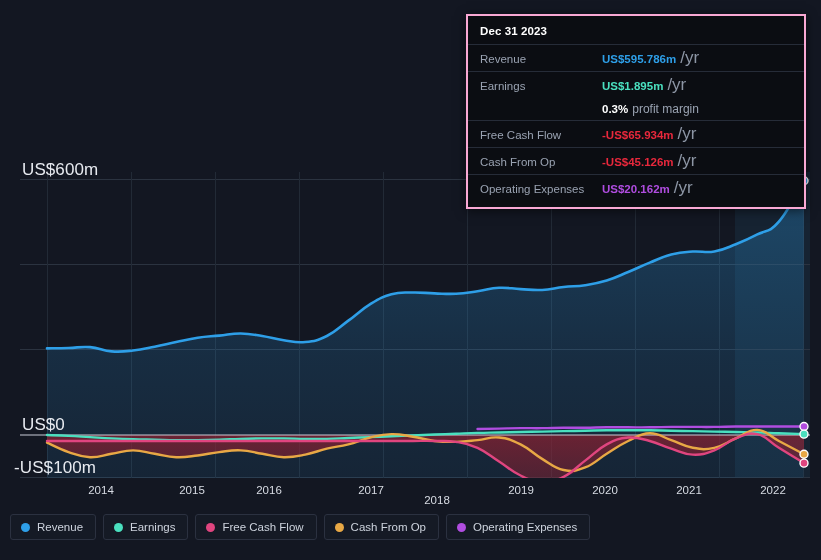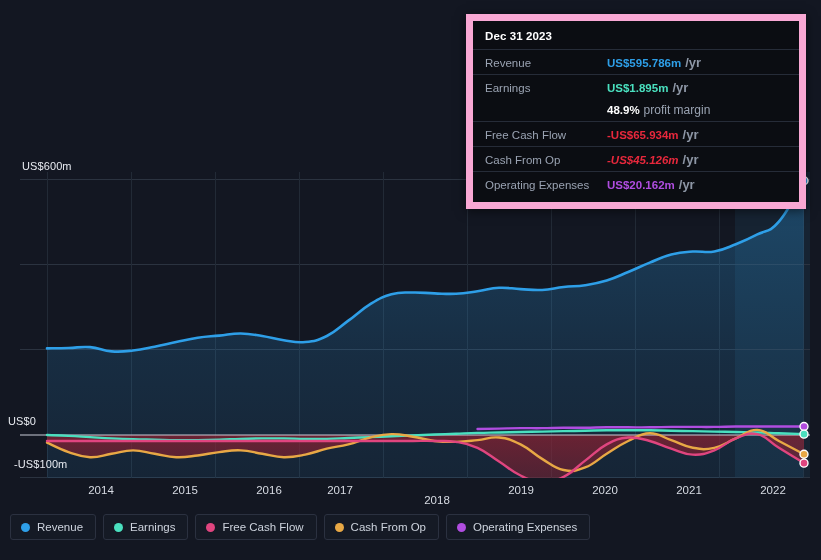--- a/index.html
+++ b/index.html
@@ -11,57 +11,57 @@
     overflow:hidden;
   }
   #root { position:relative; width:821px; height:560px; background:#131722; }
 
   
   .chart-wrap { position:absolute; left:0; top:0; width:821px; height:500px; }
   .chart-svg { position:absolute; left:0; top:0; }
 
   
   .ylabel {
-    position:absolute; color:#e7eaf0; font-size:11px;
+    position:absolute; color:#e7eaf0; font-size:17px;
     letter-spacing:.1px; white-space:nowrap;text-align:right;
   }
   .ylabel-600 { left:22px; top:160px; }
-  .ylabel-0   { left:8px; top:415px; }
+  .ylabel-0   { left:22px; top:415px; }
   .ylabel-m100{ left:14px; top:458px; }
 
   
   .xlabels { position:absolute; left:0; top:484px; width:821px; height:18px; }
   .xlabel {
     position:absolute; transform:translateX(-50%);
     color:#d7dbe3; font-size:11.5px;
   }
 
   
   .tooltip {
     position:absolute; left:466px; top:14px; width:340px;
     background:#0b0d12;
-    border:7px solid #f9a8d4;
+    border:2px solid #f9a8d4;
     padding:8px 0 6px 0;
     box-shadow:0 2px 10px rgba(0,0,0,.55);
   }
   .tt-date {
     color:#ffffff; font-size:11.5px; font-weight:bold;
     padding:1px 12px 7px 12px; letter-spacing:.1px;
   }
   .tt-row {
     display:flex; align-items:baseline;
     padding:3px 12px 3px 12px;
     border-top:1px solid #262c38;
   }
   .tt-row.no-rule { border-top:none; padding-top:1px; }
   .tt-label {
     color:#9aa3b2; font-size:11.5px; width:122px; flex:none;
   }
   .tt-val { font-size:11.5px; font-weight:bold; }
-  .tt-unit { color:#8d96a5; font-size:13px; font-weight:bold; margin-left:4px; }
+  .tt-unit { color:#8d96a5; font-size:17px; font-weight:normal; margin-left:4px; }
   .tt-margin-txt { color:#9aa3b2; font-size:12px; font-weight:normal; margin-left:4px; }
 
   
   .legend {
     position:absolute; left:10px; top:514px;
     display:flex; gap:7px;
   }
   .legend-item {
     display:flex; align-items:center; gap:7px;
     border:1px solid #2b3140; border-radius:3px;
@@ -140,23 +140,23 @@
           <circle cx="804.00" cy="463.16" r="4" fill="#e0457f" stroke="#ffffff" stroke-width="1.4"></circle>
         </g>
     </svg>
 
     <div class="ylabel ylabel-600">US$600m</div>
     <div class="ylabel ylabel-0">US$0</div>
     <div class="ylabel ylabel-m100">-US$100m</div>
 
     <div class="xlabels" id="xlabels">
         <div class="xlabel" style="left: 101px;">2014</div>
-        <div class="xlabel" style="left: 185px;">2015</div>
+        <div class="xlabel" style="left: 192px;">2015</div>
         <div class="xlabel" style="left: 269px;">2016</div>
-        <div class="xlabel" style="left: 340px;">2017</div>
+        <div class="xlabel" style="left: 371px;">2017</div>
         <div class="xlabel" style="left: 437px; margin-top: 10px;">2018</div>
         <div class="xlabel" style="left: 521px;">2019</div>
         <div class="xlabel" style="left: 605px;">2020</div>
         <div class="xlabel" style="left: 689px;">2021</div>
         <div class="xlabel" style="left: 773px;">2022</div>
       </div>
   </div>
 
   <div class="tooltip">
     <div class="tt-date">Dec 31 2023</div>
@@ -164,29 +164,29 @@
         <div class="tt-row">
           <div class="tt-label">Revenue</div>
           <div><span class="tt-val" style="color: rgb(46, 159, 232); text-align: center;">US$595.786m</span><span class="tt-unit">/yr</span></div>
         </div>
         <div class="tt-row">
           <div class="tt-label">Earnings</div>
           <div><span class="tt-val" style="color: rgb(74, 224, 191);">US$1.895m</span><span class="tt-unit">/yr</span></div>
         </div>
         <div class="tt-row no-rule">
           <div class="tt-label"></div>
-          <div><span class="tt-val" style="color: rgb(255, 255, 255);">48.9%</span><span class="tt-margin-txt">profit margin</span></div>
+          <div><span class="tt-val" style="color: rgb(255, 255, 255);">0.3%</span><span class="tt-margin-txt">profit margin</span></div>
         </div>
         <div class="tt-row">
           <div class="tt-label">Free Cash Flow</div>
           <div><span class="tt-val" style="color: rgb(232, 40, 60);">-US$65.934m</span><span class="tt-unit">/yr</span></div>
         </div>
         <div class="tt-row">
           <div class="tt-label">Cash From Op</div>
-          <div><span class="tt-val" style="color: rgb(232, 40, 60); font-style: italic;">-US$45.126m</span><span class="tt-unit">/yr</span></div>
+          <div><span class="tt-val" style="color: rgb(232, 40, 60);">-US$45.126m</span><span class="tt-unit">/yr</span></div>
         </div>
         <div class="tt-row">
           <div class="tt-label">Operating Expenses</div>
           <div><span class="tt-val" style="color: rgb(176, 77, 224);">US$20.162m</span><span class="tt-unit">/yr</span></div>
         </div>
       </div>
   </div>
 
   <div class="legend" id="legend">
       <div class="legend-item">

